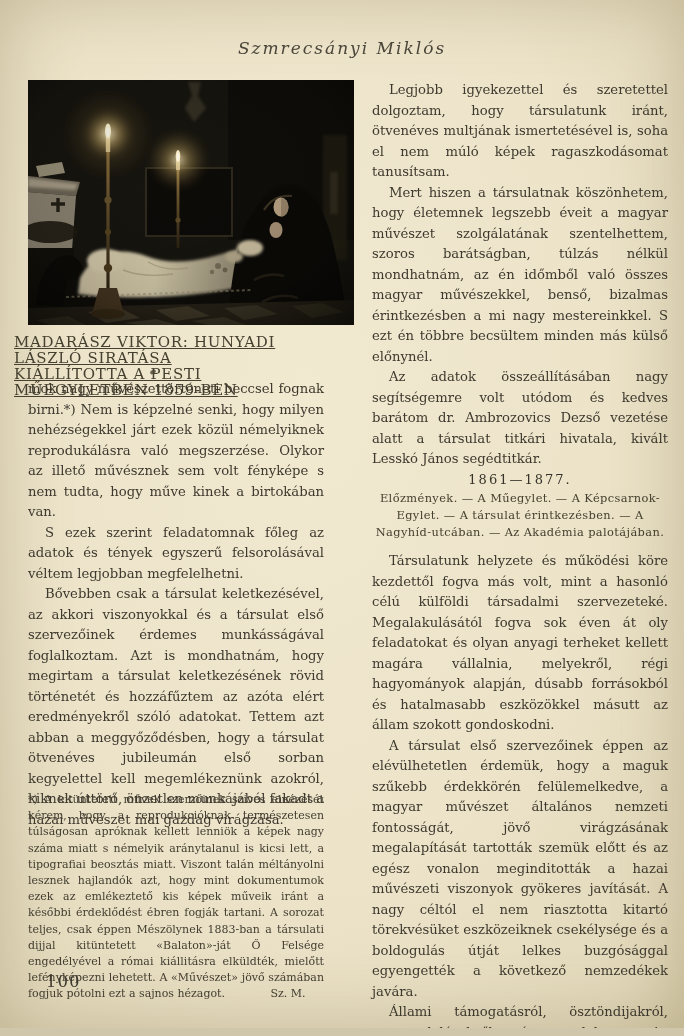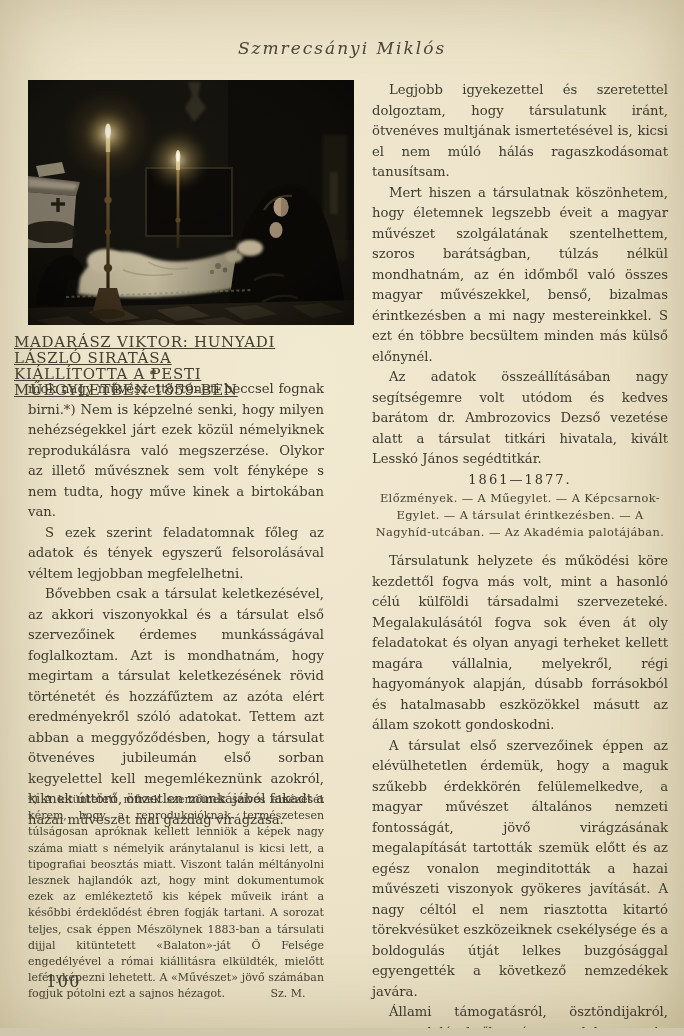--- a/index.html
+++ b/index.html
@@ -184,21 +184,21 @@
   </div>
 
   <div class="footnote">
     <span class="fn-text">*) A kitüntetett művek szerzőinek szives elnézését kérem, hogy a reprodukcióknak természetesen túlságosan apróknak kellett lenniök a képek nagy száma miatt s némelyik aránytalanul is kicsi lett, a tipografiai beosztás miatt. Viszont talán méltányolni lesznek hajlandók azt, hogy mint dokumentumok ezek az emlékeztető kis képek műveik iránt a későbbi érdeklődést ébren fogják tartani. A sorozat teljes, csak éppen Mészölynek 1883-ban a társulati dijjal kitüntetett «Balaton»-ját Ő Felsége engedélyével a római kiállitásra elküldték, mielőtt lefényképezni lehetett. A «Művészet» jövő számában fogjuk pótolni ezt a sajnos hézagot.</span>
     <span class="fn-sig">Sz. M.</span>
   </div>
 
   <div class="page-number">100</div>
 
   <div class="col right-col">
-    <p class="indent">Legjobb igyekezettel és szeretettel dolgoztam, hogy társulatunk iránt, ötvenéves multjának ismertetésével is, kicsi el nem múló hálás ragaszkodásomat tanusítsam.</p>
+    <p class="indent">Legjobb igyekezettel és szeretettel dolgoztam, hogy társulatunk iránt, ötvenéves multjának ismertetésével is, soha el nem múló képek ragaszkodásomat tanusítsam.</p>
     <p class="indent">Mert hiszen a társulatnak köszönhetem, hogy életemnek legszebb éveit a magyar művészet szolgálatának szentelhettem, szoros barátságban, túlzás nélkül mondhatnám, az én időmből való összes magyar művészekkel, benső, bizalmas érintkezésben a mi nagy mestereinkkel. S ezt én többre becsültem minden más külső előnynél.</p>
     <p class="indent">Az adatok összeállításában nagy segítségemre volt utódom és kedves barátom dr. Ambrozovics Dezső vezetése alatt a társulat titkári hivatala, kivált Lesskó János segédtitkár.</p>
     <p class="section-heading">1861—1877.</p>
     <p class="section-subtitle">Előzmények. — A Műegylet. — A Képcsarnok-Egylet. — A társulat érintkezésben. — A Nagyhíd-utcában. — Az Akadémia palotájában.</p>
     <p class="indent">Társulatunk helyzete és működési köre kezdettől fogva más volt, mint a hasonló célú külföldi társadalmi szervezeteké. Megalakulásától fogva sok éven át oly feladatokat és olyan anyagi terheket kellett magára vállalnia, melyekről, régi hagyományok alapján, dúsabb forrásokból és hatalmasabb eszközökkel másutt az állam szokott gondoskodni.</p>
     <p class="indent">A társulat első szervezőinek éppen az elévülhetetlen érdemük, hogy a maguk szűkebb érdekkörén felülemelkedve, a magyar művészet általános nemzeti fontosságát, jövő virágzásának megalapítását tartották szemük előtt és az egész vonalon meginditották a hazai művészeti viszonyok gyökeres javítását. A nagy céltól el nem riasztotta kitartó törekvésüket eszközeiknek csekélysége és a boldogulás útját lelkes buzgósággal egyengették a következő nemzedékek javára.</p>
     <p class="indent">Állami támogatásról, ösztöndijakról, megrendelésekről szó sem lehetett. Az önkényuralom — és a rövid életű alkotmányosság után — a provizórium kormánya csak akadályokat gördített még a társulat megalakulása</p>
   </div>
 
 </div>

